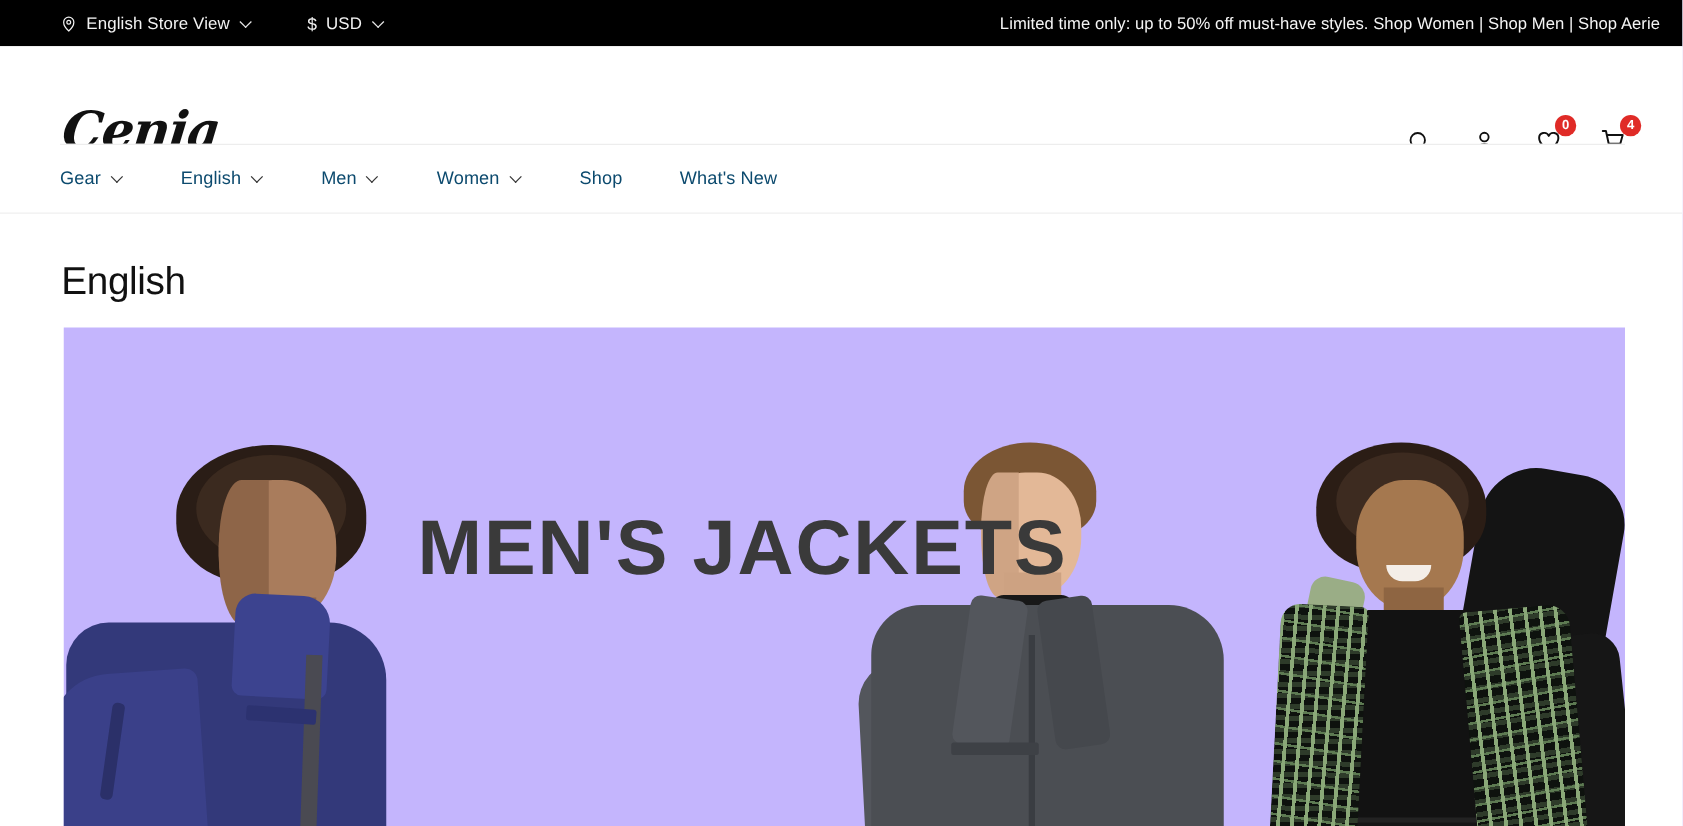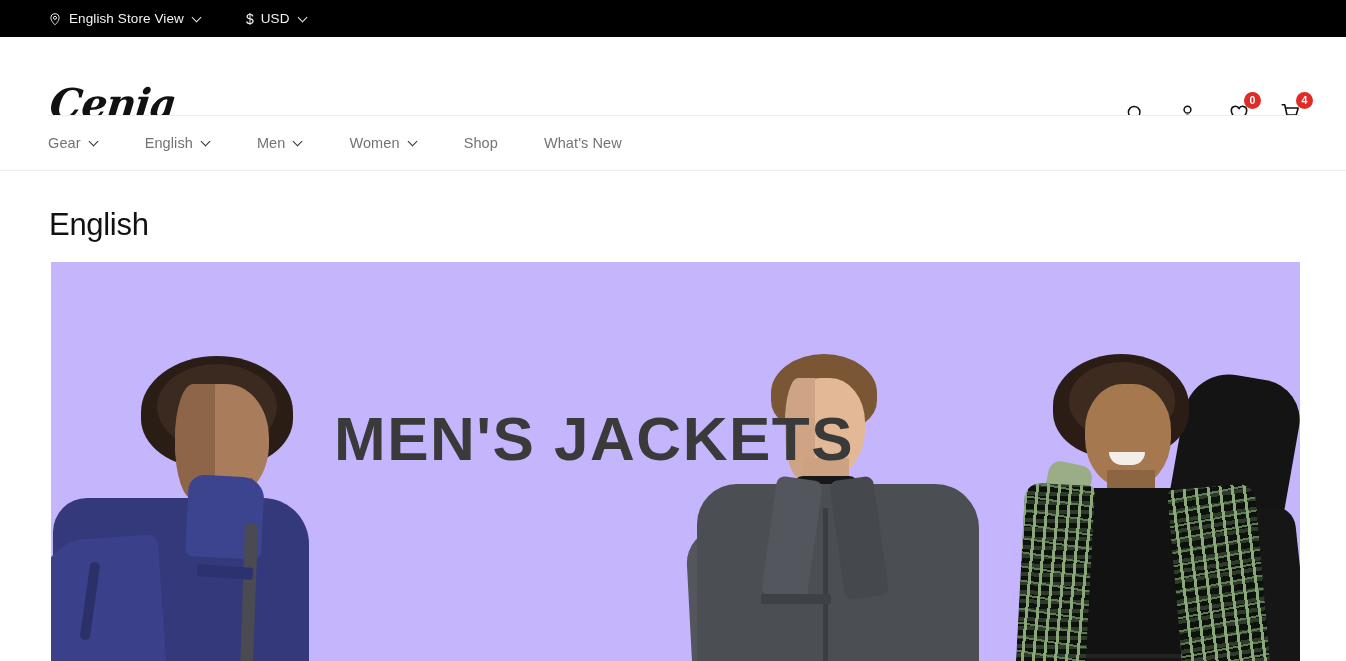--- a/index.html
+++ b/index.html
@@ -62,21 +62,21 @@
   .nav-wrap { position: relative; background: #fff; }
   .nav-divider-top {
     position: absolute; left: 48px; top: 0; width: 1252px; height: 1px; background: #ededed;
   }
   .nav {
     height: 55px; display: flex; align-items: center;
     padding-left: 48px; gap: 0;
   }
   .nav-item {
     display: flex; align-items: center; gap: 7px;
-    font-size: 14.5px; color: #737373; cursor: pointer;
+    font-size: 14.5px; color: #0c4a6e; cursor: pointer;
     margin-right: 46px; letter-spacing: .1px;
   }
   .nav-item .caret::after { border-right-color: #333; border-bottom-color: #333; }
   .nav-divider-bottom { width: 100%; height: 1px; background: #efefef; }
 
   
   .page-title {
     margin: 36px 0 0 49px;
     font-size: 31px; font-weight: 400; color: #111; letter-spacing: -.3px;
   }
@@ -284,20 +284,28 @@
     </div>
 
     <div class="switcher">
       <span class="dollar">$</span>
       <span>USD</span>
       <span class="caret"></span>
     </div>
 
   </div>
 
+  <div class="promo">
+    <span>Limited time only: up to 50% off must-have styles.</span>
+    <span class="lnk">Shop Women</span>
+    <span>|</span>
+    <span class="lnk">Shop Men</span>
+    <span>|</span>
+    <span class="lnk">Shop Aerie</span>
+  </div>
 </div>
 
 <div class="header">
 
   <div class="logo">Cenia</div>
 
   <div class="icons">
 
     <div class="icon-btn">
       <span>

